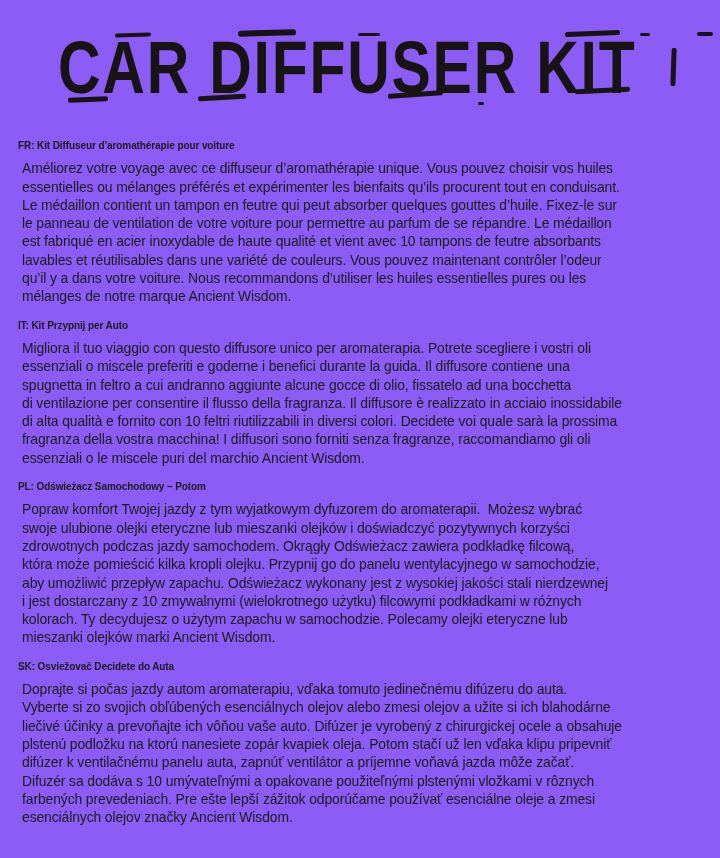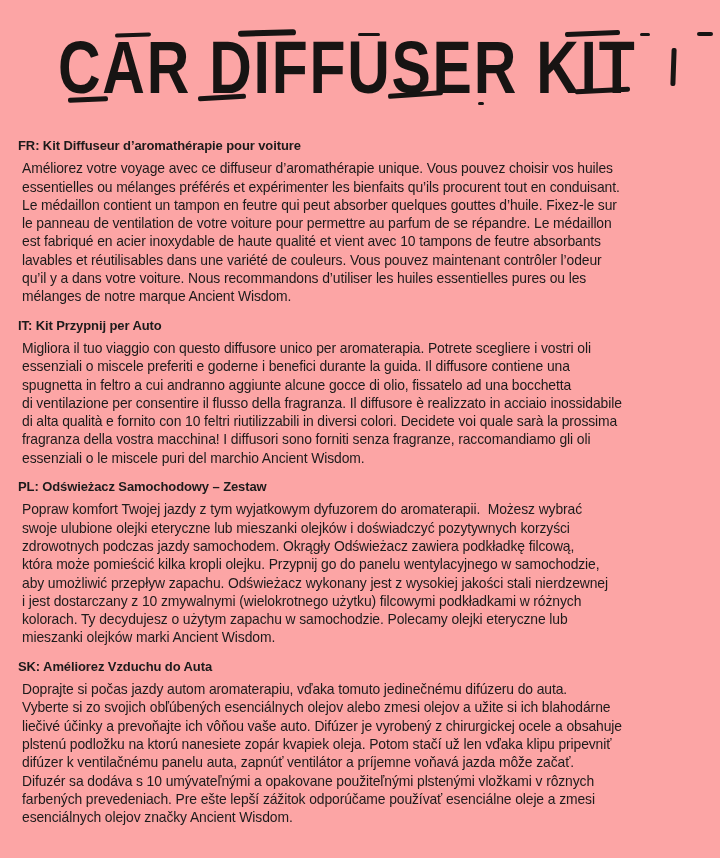--- a/index.html
+++ b/index.html
@@ -4,21 +4,21 @@
 <style>
   html, body { margin: 0; padding: 0; }
   body {
     width: 720px;
     height: 858px;
     background: #ffffff;
     font-family: "Liberation Sans", sans-serif;
     color: #1d1b1b;
     overflow: hidden;
   }
-  .page { position: relative; width: 720px; height: 858px; background: #fca5a5; }
+  .page { position: relative; width: 720px; height: 858px; background: #8b5cf6; }
 
   
   .title-wrap { position: relative; height: 130px; }
   .title {
     position: absolute;
     left: 58px;
     top: 30px;
     font-size: 67px;
     font-weight: 700;
     line-height: 1;
@@ -46,21 +46,21 @@
   
   .content {
     padding: 0 4px 0 18px;
     font-size: 13.9px;
     line-height: 18.3px;
     letter-spacing: -0.1px;
   }
   .sec-heading {
     font-weight: 700;
     margin: 11px 0 0 0;
-    font-size: 13px;
+    font-size: 10px;
   }
   .section:first-child .sec-heading { margin-top: 7px; }
   .sec-body {
     margin: 4px;
     white-space: pre-wrap;
   }
 </style>
 </head>
 <body>
 
@@ -101,33 +101,33 @@
       <p class="sec-body">Migliora il tuo viaggio con questo diffusore unico per aromaterapia. Potrete scegliere i vostri oli
 essenziali o miscele preferiti e goderne i benefici durante la guida. Il diffusore contiene una
 spugnetta in feltro a cui andranno aggiunte alcune gocce di olio, fissatelo ad una bocchetta
 di ventilazione per consentire il flusso della fragranza. Il diffusore è realizzato in acciaio inossidabile
 di alta qualità e fornito con 10 feltri riutilizzabili in diversi colori. Decidete voi quale sarà la prossima
 fragranza della vostra macchina! I diffusori sono forniti senza fragranze, raccomandiamo gli oli
 essenziali o le miscele puri del marchio Ancient Wisdom.</p>
     </div>
 
     <div class="section">
-      <p class="sec-heading">PL: Odświeżacz Samochodowy – Zestaw</p>
+      <p class="sec-heading">PL: Odświeżacz Samochodowy – Potom</p>
       <p class="sec-body">Popraw komfort Twojej jazdy z tym wyjatkowym dyfuzorem do aromaterapii.  Możesz wybrać
 swoje ulubione olejki eteryczne lub mieszanki olejków i doświadczyć pozytywnych korzyści
 zdrowotnych podczas jazdy samochodem. Okrągły Odświeżacz zawiera podkładkę filcową,
 która może pomieścić kilka kropli olejku. Przypnij go do panelu wentylacyjnego w samochodzie,
 aby umożliwić przepływ zapachu. Odświeżacz wykonany jest z wysokiej jakości stali nierdzewnej
 i jest dostarczany z 10 zmywalnymi (wielokrotnego użytku) filcowymi podkładkami w różnych
 kolorach. Ty decydujesz o użytym zapachu w samochodzie. Polecamy olejki eteryczne lub
 mieszanki olejków marki Ancient Wisdom.</p>
     </div>
 
     <div class="section">
-      <p class="sec-heading">SK: Améliorez Vzduchu do Auta</p>
+      <p class="sec-heading">SK: Osviežovač Decidete do Auta</p>
       <p class="sec-body">Doprajte si počas jazdy autom aromaterapiu, vďaka tomuto jedinečnému difúzeru do auta.
 Vyberte si zo svojich obľúbených esenciálnych olejov alebo zmesi olejov a užite si ich blahodárne
 liečivé účinky a prevoňajte ich vôňou vaše auto. Difúzer je vyrobený z chirurgickej ocele a obsahuje
 plstenú podložku na ktorú nanesiete zopár kvapiek oleja. Potom stačí už len vďaka klipu pripevniť
 difúzer k ventilačnému panelu auta, zapnúť ventilátor a príjemne voňavá jazda môže začať.
 Difuzér sa dodáva s 10 umývateľnými a opakovane použiteľnými plstenými vložkami v rôznych
 farbených prevedeniach. Pre ešte lepší zážitok odporúčame používať esenciálne oleje a zmesi
 esenciálnych olejov značky Ancient Wisdom.</p>
     </div>
 

